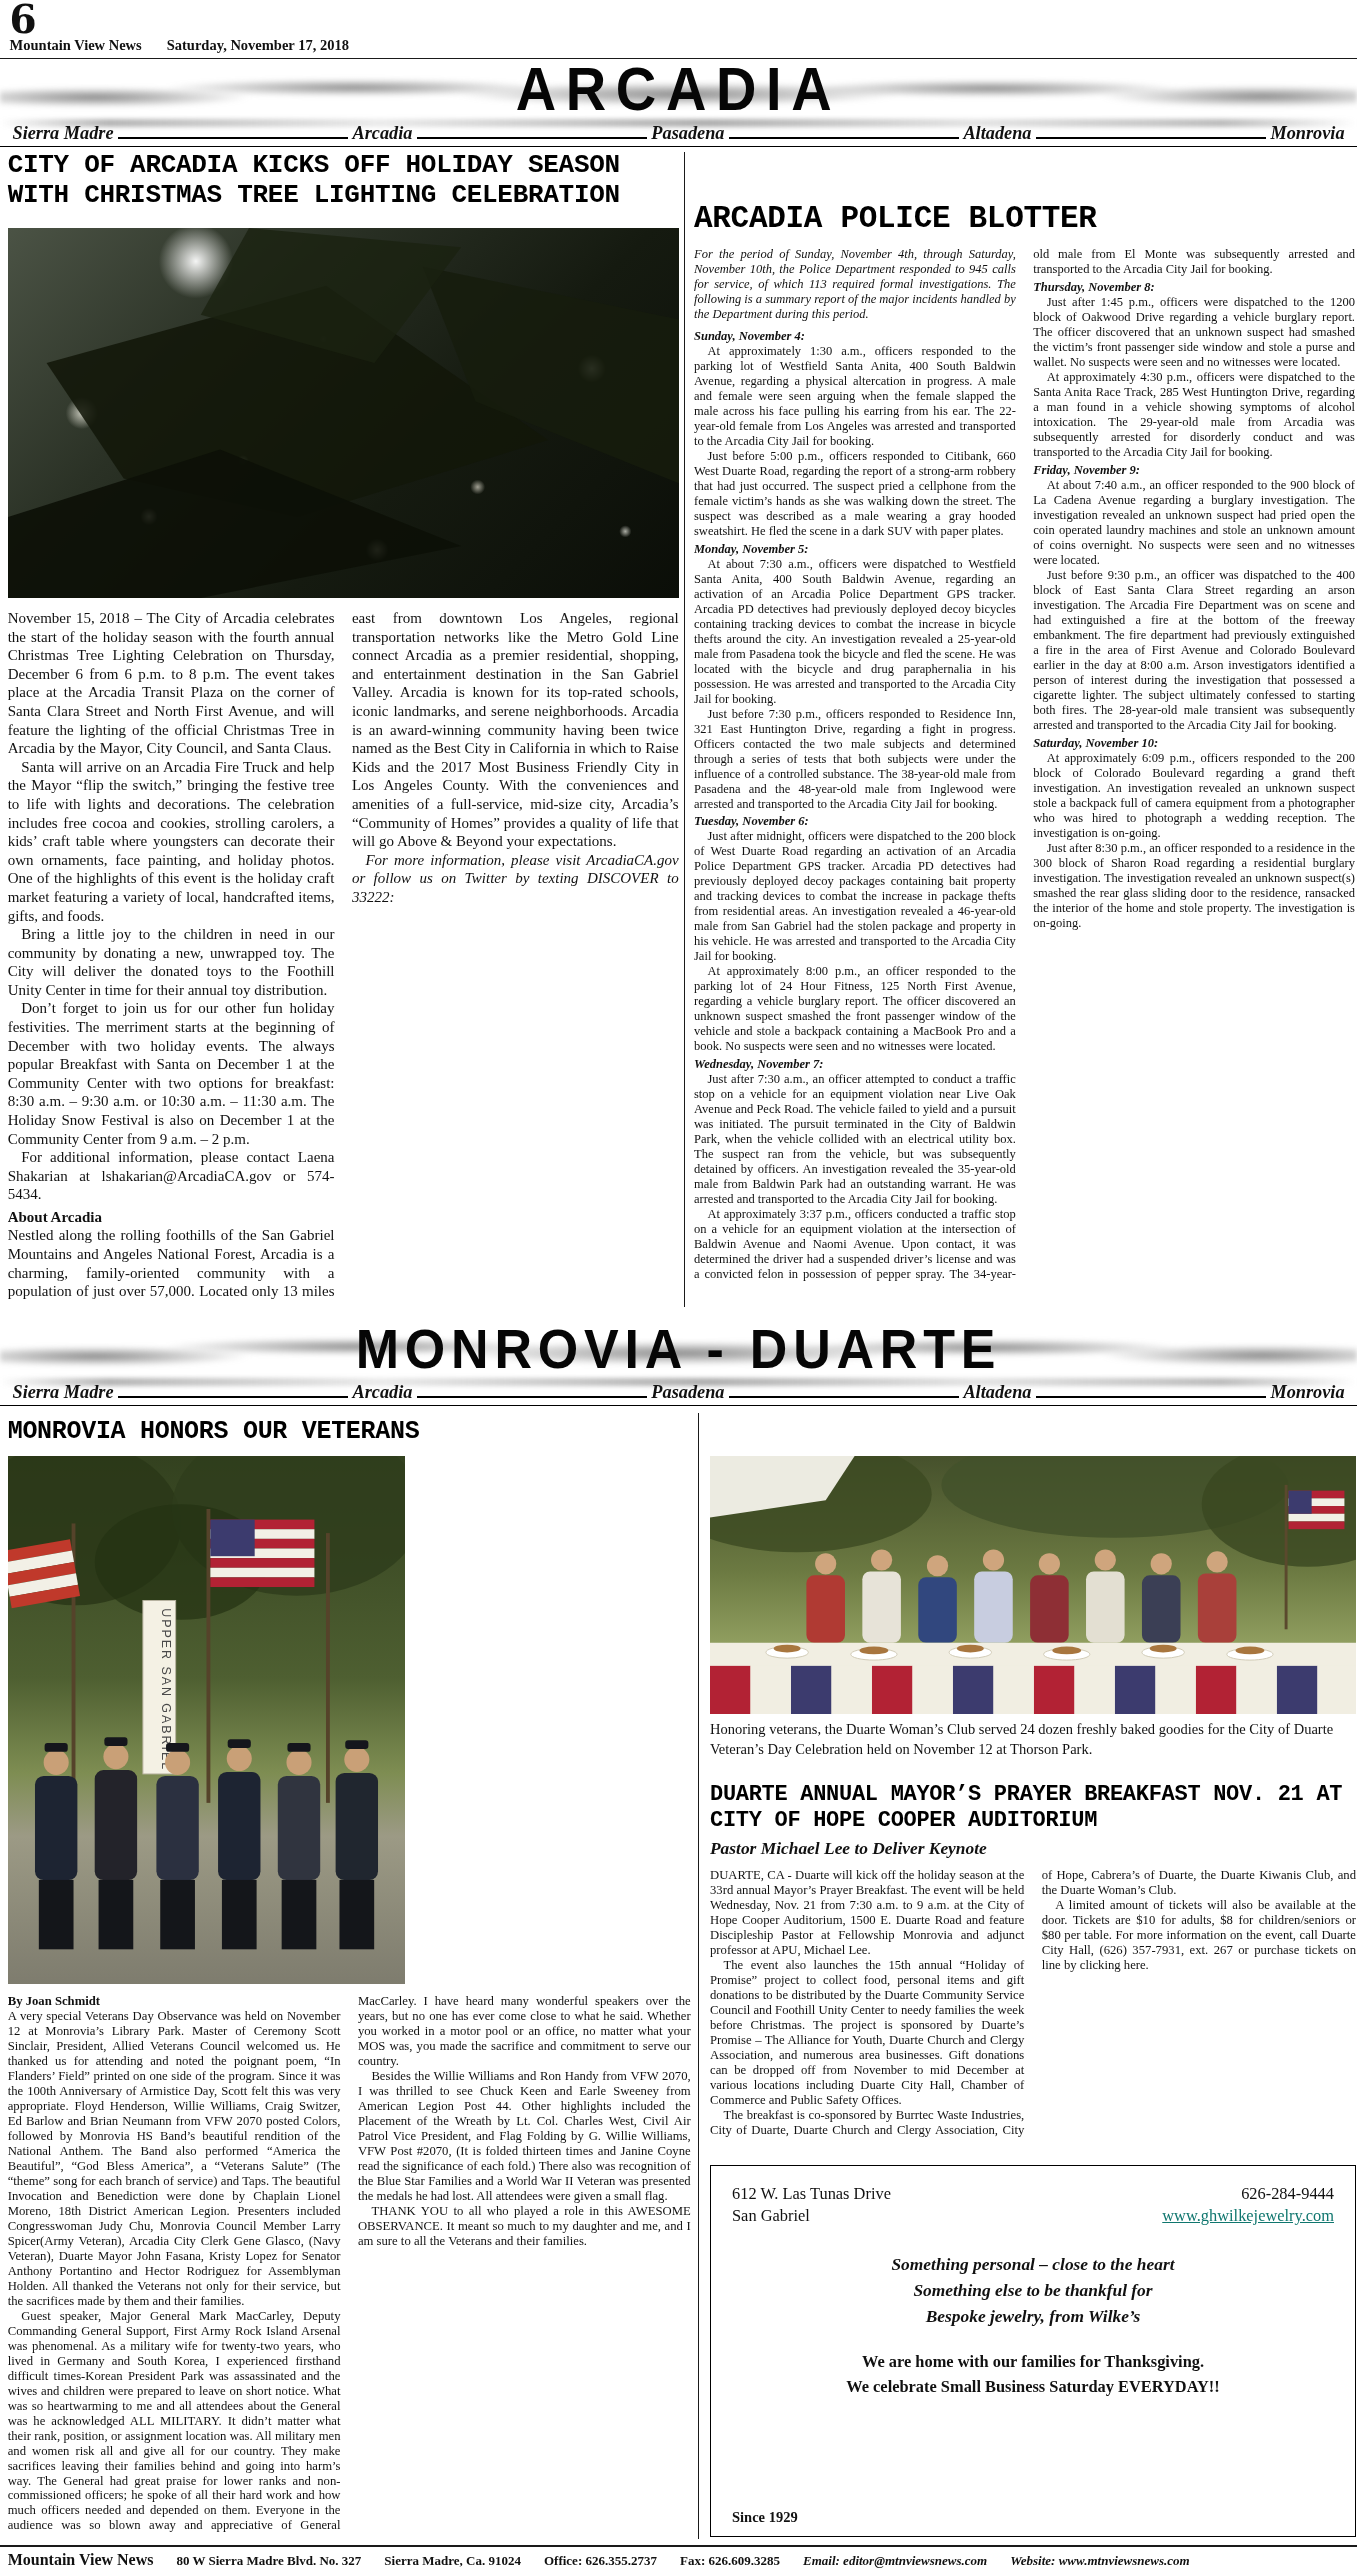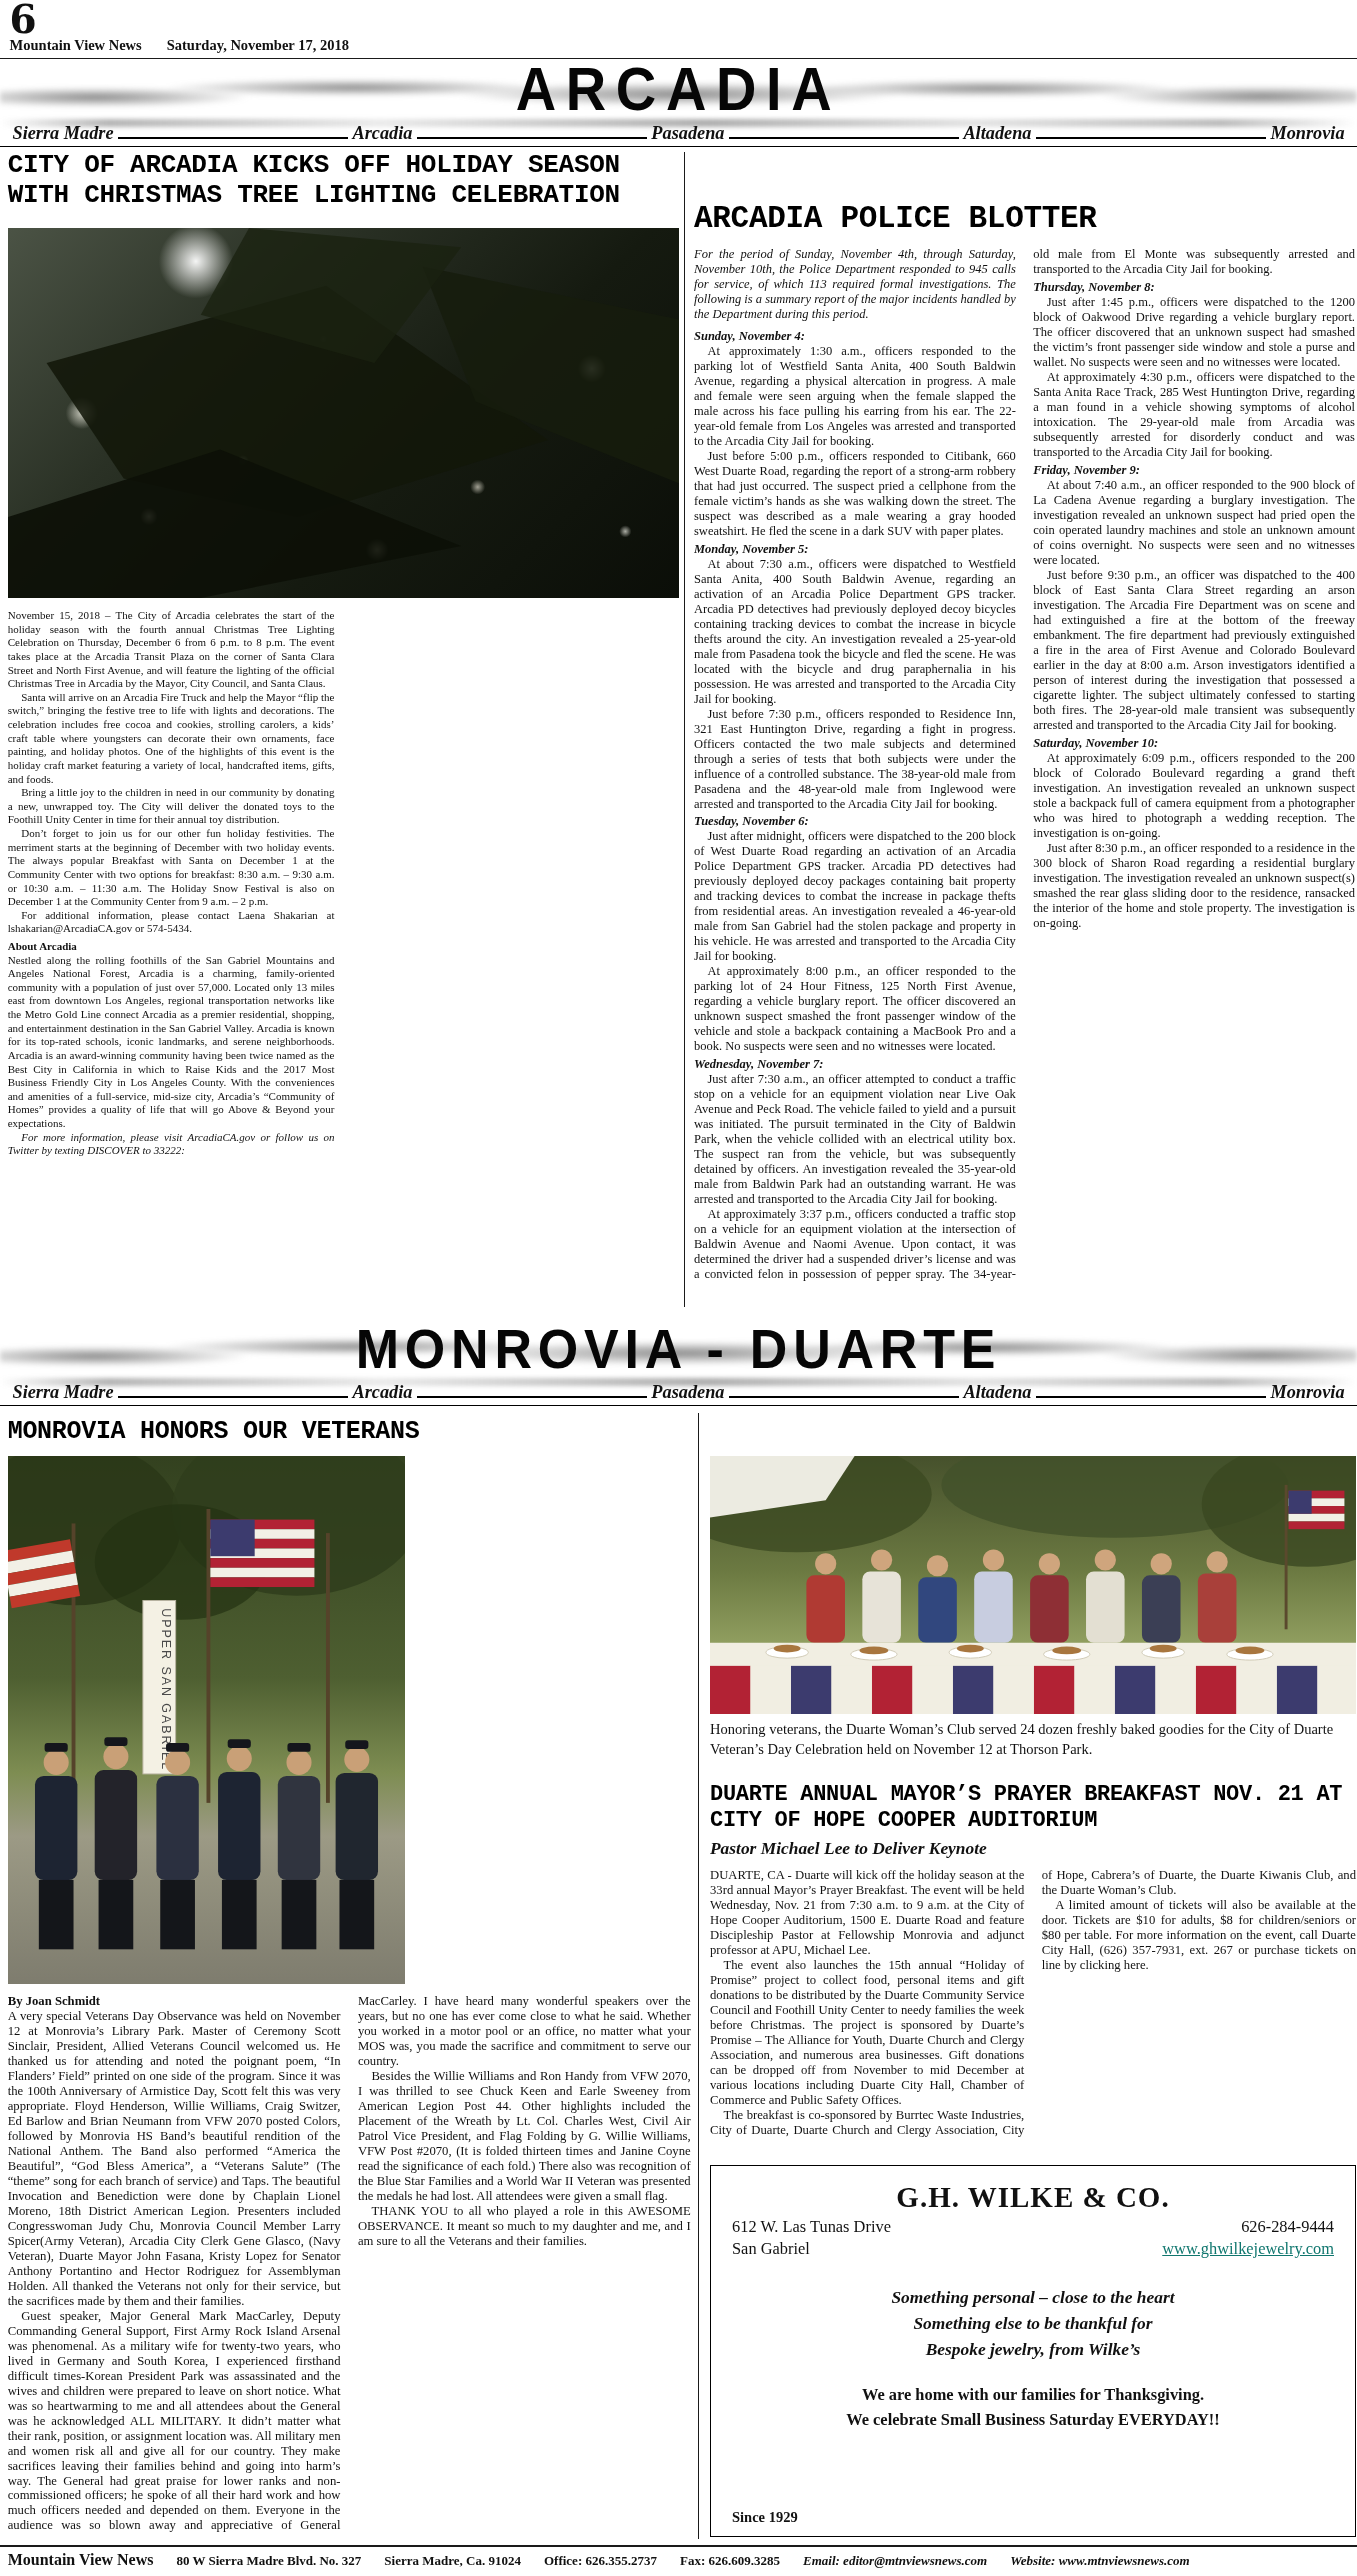--- a/index.html
+++ b/index.html
@@ -61,21 +61,21 @@
   .article-body { position:absolute; text-align:justify; overflow:hidden; hyphens:auto; }
   .cols2 { column-count:2; column-gap:17.4px; column-fill:auto; }
   .article-body p { margin:0; }
   .ind { text-indent:13.5px; }
   .ital { font-style:italic; }
   .intro { font-style:italic; margin-bottom:6.7px !important; }
   .day { font-weight:bold; font-style:italic; font-size:inherit; margin-top:2.9px; }
   .about { font-weight:bold; font-size:inherit; margin-top:3.9px; }
   .byline { font-weight:bold; }
 
-  .tree-body    { left:7.7px;   top:609px;  width:671px; height:698px; font-size:11px; line-height:1.24; }
+  .tree-body    { left:7.7px;   top:609px;  width:671px; height:698px; font-size:15px; line-height:1.24; }
   .blotter-body { left:694px; top:247px;  width:661px; height:1060px; font-size:12.5px;   line-height:1.2; }
   .vets-body    { left:7.7px;   top:1994px; width:683px; height:546px; font-size:12.7px; line-height:1.18; }
   .prayer-body  { left:710px; top:1868px; width:646px; height:289px; font-size:12.7px; line-height:1.18; }
 
   .vdiv { position:absolute; width:1px; background:#1a1a1a; }
   .vdiv-top    { left:684px; top:152px;  height:1155px; }
   .vdiv-bottom { left:698px; top:1413px; height:1126px; }
 
   
   .photo { position:absolute; overflow:hidden; }
@@ -394,21 +394,20 @@
   <div class="prayer-subhead">Pastor Michael Lee to Deliver Keynote</div>
 
   <div class="article-body cols2 prayer-body">
     <p>DUARTE, CA - Duarte will kick off the holiday season at the 33rd annual Mayor’s Prayer Breakfast. The event will be held Wednesday, Nov. 21 from 7:30 a.m. to 9 a.m. at the City of Hope Cooper Auditorium, 1500 E. Duarte Road and feature Discipleship Pastor at Fellowship Monrovia and adjunct professor at APU, Michael Lee.</p>
     <p class="ind">The event also launches the 15th annual “Holiday of Promise” project to collect food, personal items and gift donations to be distributed by the Duarte Community Service Council and Foothill Unity Center to needy families the week before Christmas. The project is sponsored by Duarte’s Promise – The Alliance for Youth, Duarte Church and Clergy Association, and numerous area businesses. Gift donations can be dropped off from November to mid December at various locations including Duarte City Hall, Chamber of Commerce and Public Safety Offices.</p>
     <p class="ind">The breakfast is co-sponsored by Burrtec Waste Industries, City of Duarte, Duarte Church and Clergy Association, City of Hope, Cabrera’s of Duarte, the Duarte Kiwanis Club, and the Duarte Woman’s Club.</p>
     <p class="ind">A limited amount of tickets will also be available at the door. Tickets are $10 for adults, $8 for children/seniors or $80 per table. For more information on the event, call Duarte City Hall, (626) 357-7931, ext. 267 or purchase tickets on line by clicking here.</p>
   </div>
 
   <div class="ad">
-    <div class="ad-name">G.H. WILKE &amp; CO.</div>
     <div class="ad-tagline"></div>
     <div class="ad-row">
       <div class="ad-address">
         <div>612 W. Las Tunas Drive</div>
         <div>San Gabriel</div>
       </div>
       <div class="ad-contact">
         <div>626-284-9444</div>
         <a class="ad-site">www.ghwilkejewelry.com</a>
       </div>

